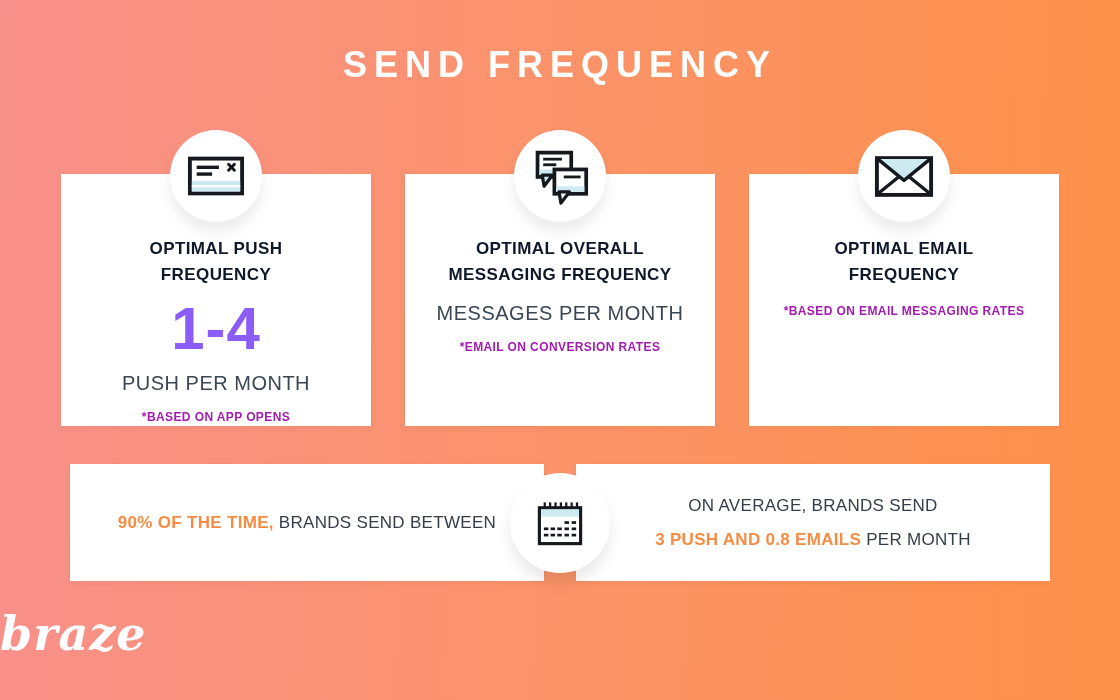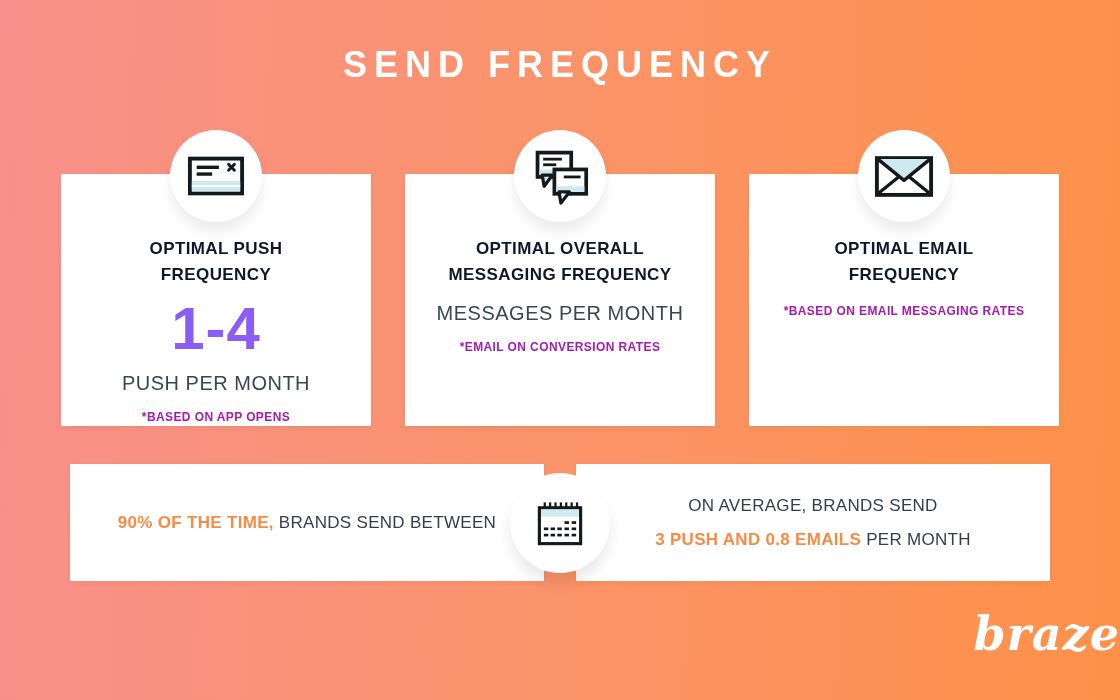--- a/index.html
+++ b/index.html
@@ -109,21 +109,21 @@
     background: #ffffff;
     box-shadow: 0 10px 14px rgba(0,0,0,0.09);
     display: flex;
     align-items: center;
     justify-content: center;
     z-index: 2;
   }
   
   .logo {
     margin-top: 26px;
-    text-align: right;
+    text-align: left;
     color: #ffffff;
     font-family: "DejaVu Serif", serif;
     font-style: italic;
     font-weight: bold;
     font-size: 46px;
     letter-spacing: 1px;
   }
 </style>
 </head>
 <body>

